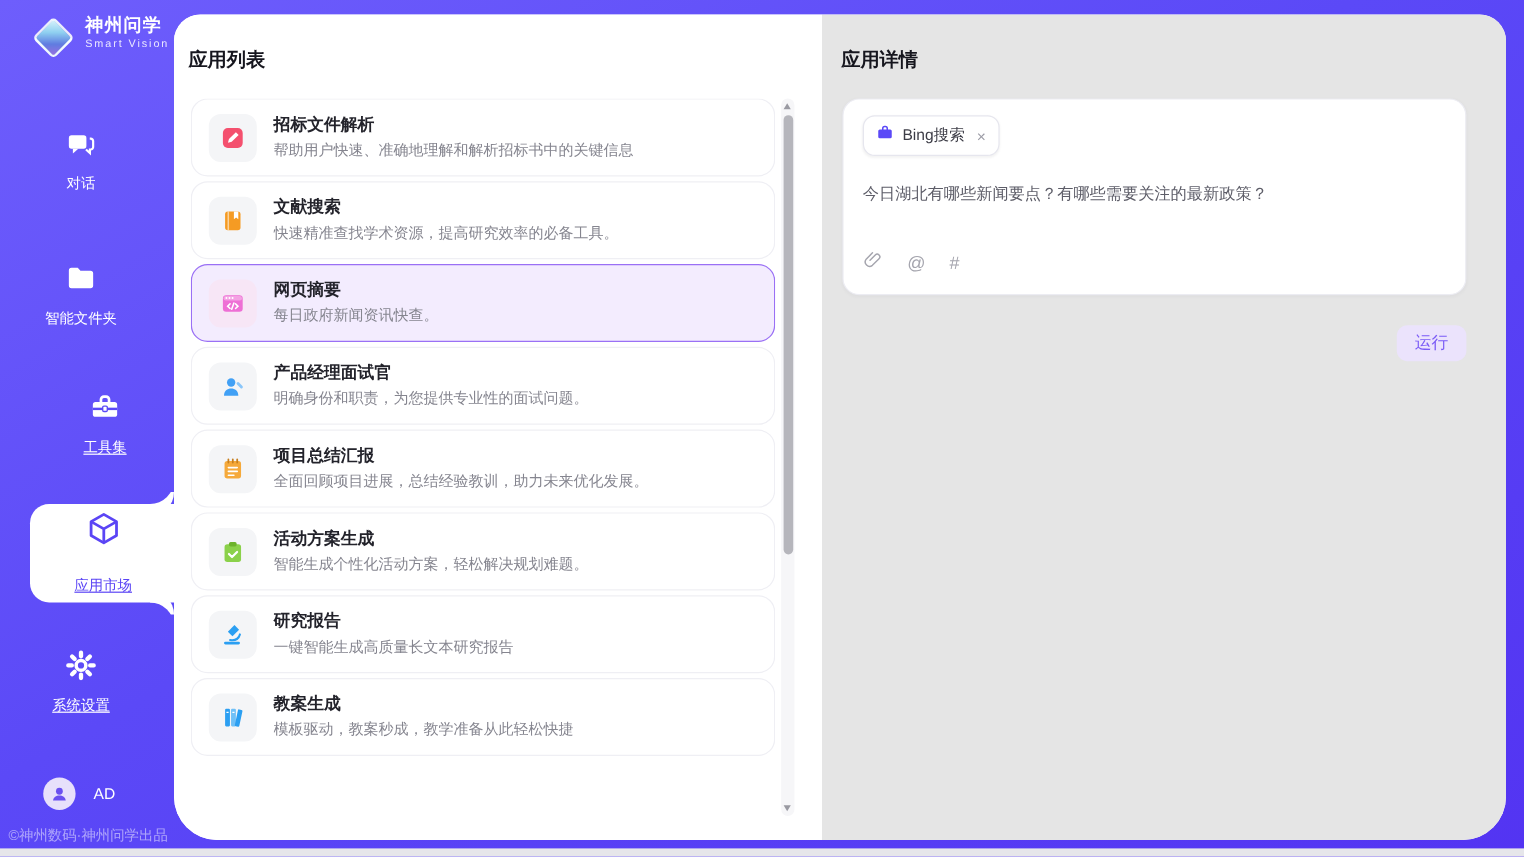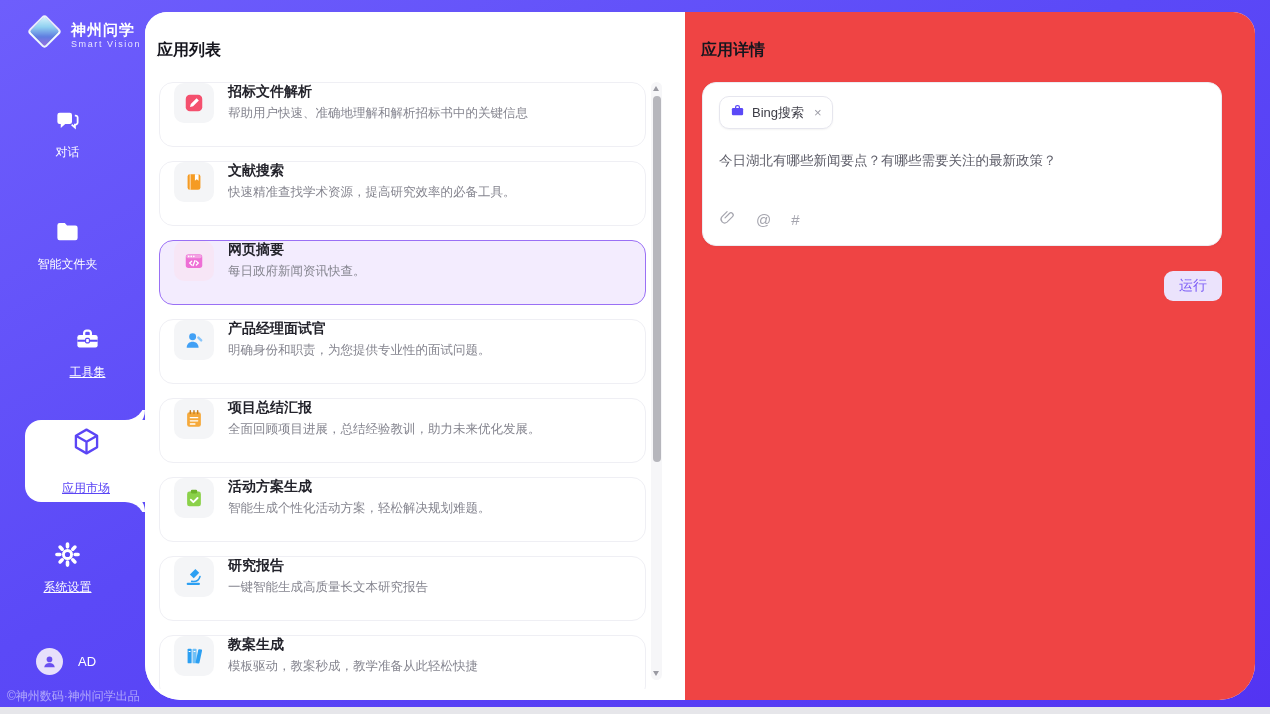--- a/index.html
+++ b/index.html
@@ -5,29 +5,29 @@
   html,body{margin:0;padding:0;}
   .stage{position:relative;width:1270px;height:714px;overflow:hidden;
     background:linear-gradient(150deg,#6e5efc 0%,#5b49f7 45%,#5334f2 100%);
     font-family:"Liberation Sans","DejaVu Sans",sans-serif;}
   .bottom-strip{position:absolute;left:0;bottom:0;width:100%;height:7px;background:#e6e6ea;z-index:6;}
 
   
   .content{position:absolute;left:145px;top:12px;width:1110px;height:688px;display:flex;
     border-radius:22px 22px 36px 36px;overflow:hidden;background:#fff;z-index:2;}
   .list-panel{position:relative;width:540px;flex:none;background:#fff;}
-  .detail-panel{position:relative;flex:1;background:#ef4444;}
+  .detail-panel{position:relative;flex:1;background:#e5e5e5;}
   .panel-title{position:absolute;top:28px;font-size:16px;font-weight:bold;color:#16161e;}
   .list-panel .panel-title{left:12px;}
   .detail-panel .panel-title{left:16px;}
 
   
   .list-viewport{position:absolute;left:14px;top:70px;width:487px;height:607px;overflow:hidden;}
-  .app-card{box-sizing:border-box;height:65px;margin-bottom:14px;border:1px solid #efeff4;border-radius:14px;
-    display:flex;gap:14px;padding:0 14px;background:#fff;cursor:pointer;}
+  .app-card{box-sizing:border-box;height:65px;margin-bottom:4px;border:1px solid #efeff4;border-radius:14px;
+    display:flex;align-items:center;gap:14px;padding:0 14px;background:#fff;cursor:pointer;}
   .app-card.selected{background:#f3ecfe;border:1px solid #9a70f5;}
   .app-icon{flex:none;width:40px;height:40px;border-radius:10px;background:#f4f5f7;
     display:flex;align-items:center;justify-content:center;}
   .app-card.selected .app-icon{background:#f7e6f6;}
   .app-text{display:flex;flex-direction:column;gap:4px;min-width:0;}
   .app-title{font-size:14px;font-weight:bold;color:#23232b;}
   .app-desc{font-size:12.5px;color:#85858f;white-space:nowrap;overflow:hidden;}
 
   
   .scrollbar{position:absolute;left:506px;top:70px;width:11px;height:598px;background:#f6f6f8;border-radius:6px;}
@@ -46,21 +46,21 @@
   .tool-tag-label{font-size:13px;color:#3c3c46;}
   .tool-tag-close{font-size:13px;color:#9c9ca6;margin-left:3px;cursor:pointer;line-height:1;}
   .prompt-text{margin-top:22px;font-size:13.5px;color:#5d5d68;line-height:1.5;cursor:text;}
   .prompt-toolbar{margin-top:auto;display:flex;align-items:center;gap:20px;color:#a5a5ae;padding-bottom:2px;}
   .prompt-toolbar .glyph{font-size:15px;color:#a5a5ae;cursor:pointer;}
   .run-row{position:absolute;left:17px;top:259px;width:520px;display:flex;justify-content:flex-end;}
   .run-button{padding:6px 15px;background:#ebe3fc;color:#7b5cf6;font-size:14px;border-radius:9px;border:none;cursor:pointer;text-align:right;}
 
   
   .sidebar{position:absolute;left:0;top:0;width:145px;height:100%;z-index:3;}
-  .logo{position:absolute;left:26px;top:13px;display:flex;align-items:flex-end;gap:9px;}
+  .logo{position:absolute;left:26px;top:13px;display:flex;align-items:flex-start;gap:9px;}
   .logo-gem-box{width:36px;height:36px;display:flex;align-items:center;justify-content:center;}
   .logo-gem{width:21px;height:21px;transform:rotate(45deg);border-radius:4px;border:2.5px solid rgba(255,255,255,0.85);
     background:linear-gradient(135deg,#d8f3fb 0%,#8fd0f0 35%,#5f7ce0 68%,#9a6fe0 100%);}
   .logo-cn{font-size:15px;font-weight:bold;color:#fff;letter-spacing:1px;line-height:1.2;}
   .logo-en{font-size:9px;color:#e9e6ff;letter-spacing:1.6px;}
   .nav-item{position:absolute;left:0;width:135px;display:flex;flex-direction:column;align-items:center;gap:7px;
     color:#fff;cursor:pointer;}
   .nav-label{font-size:12px;}
   .nav-label.underlined{text-decoration:underline;}
   .nav-item.active{left:25px;width:122px;top:420px;height:82px;background:#fff;border-radius:16px 0 0 16px;

